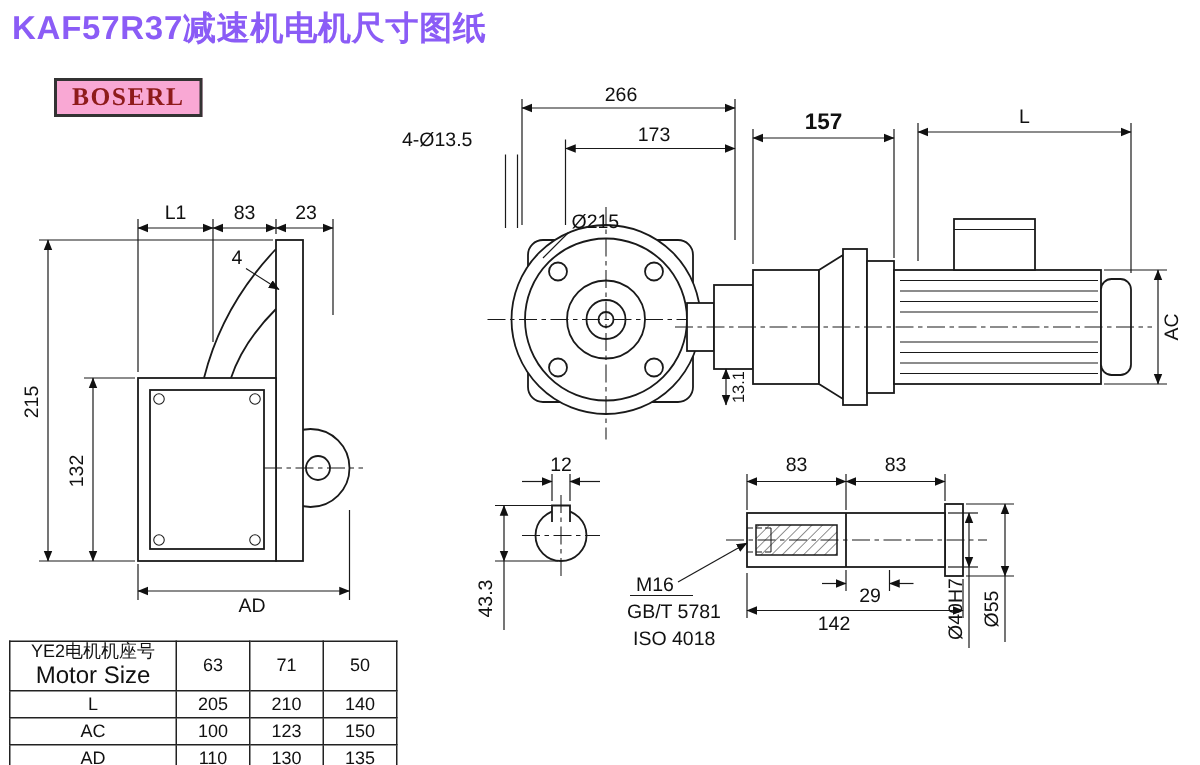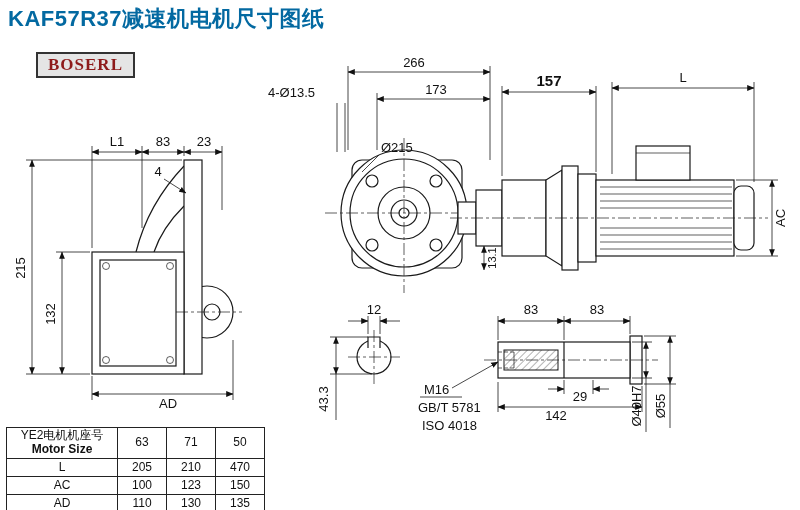--- a/index.html
+++ b/index.html
@@ -1,41 +1,41 @@
 <!DOCTYPE html>
 <html><head>
 <meta charset="utf-8">
 <style>
   html,body{margin:0;padding:0;background:#fff;}
   #stage{position:relative;width:800px;height:510px;background:#fff;overflow:hidden;
          font-family:"Liberation Sans",sans-serif;}
   #drawing{position:absolute;left:0;top:0;}
   .page-title{position:absolute;left:8px;top:4px;font-size:22px;font-weight:bold;
-              color:#0369a1;letter-spacing:.5px;}
-  .logo-box{position:absolute;left:36px;top:52px;border:2px solid #333;background:#e5e5e5;
+              color:#8b5cf6;letter-spacing:.5px;}
+  .logo-box{position:absolute;left:36px;top:52px;border:2px solid #333;background:#f9a8d4;
             padding:1px 10px;font-family:"Liberation Serif",serif;font-size:17px;
             font-weight:600;color:#8e1b1b;letter-spacing:1px;}
   
   .ln{fill:none;stroke:#1a1a1a;stroke-width:1.2;}
   .lnw{fill:#fff;stroke:#1a1a1a;stroke-width:1.2;}
   .thin{fill:none;stroke:#1a1a1a;stroke-width:.7;}
   .dash{stroke-dasharray:4 2;}
   .cl{fill:none;stroke:#1a1a1a;stroke-width:.7;stroke-dasharray:12 3 3 3;}
   .dim{fill:none;stroke:#1a1a1a;stroke-width:.8;}
   text.d{font-family:"Liberation Sans",sans-serif;font-size:13px;fill:#111;}
   text.dbig{font-family:"Liberation Sans",sans-serif;font-size:15px;font-weight:bold;fill:#111;}
   text.dsm{font-family:"Liberation Sans",sans-serif;font-size:11px;fill:#111;}
   
   table.spec{position:absolute;left:6px;top:427px;border-collapse:collapse;background:#fff;}
   table.spec td,table.spec th{border:1px solid #222;font-weight:normal;text-align:center;
     font-size:12px;color:#111;padding:0 2px;height:17px;line-height:1.15;}
   table.spec .c0{width:106px;text-align:center;}
   table.spec .cv{width:44px;}
   table.spec tr.hdr td{height:30px;}
-  .en{font-size:12px;font-weight:bold;}
+  .en{font-size:16px;}
 </style>
 </head>
 <body>
 
 <div id="stage">
 
   <div class="page-title">KAF57R37减速机电机尺寸图纸</div>
   <div class="logo-box">BOSERL</div>
 
   <svg id="drawing" width="800" height="510" viewBox="0 0 800 510" xmlns="http://www.w3.org/2000/svg">
@@ -247,21 +247,21 @@
         <span class="en">Motor Size</span>
       </td>
       <td class="cv">63</td>
       <td class="cv">71</td>
       <td class="cv">50</td>
     </tr>
     <tr>
       <td class="c0">L</td>
       <td class="cv">205</td>
       <td class="cv">210</td>
-      <td class="cv">470</td>
+      <td class="cv">140</td>
     </tr>
     <tr>
       <td class="c0">AC</td>
       <td class="cv">100</td>
       <td class="cv">123</td>
       <td class="cv">150</td>
     </tr>
     <tr>
       <td class="c0">AD</td>
       <td class="cv">110</td>

